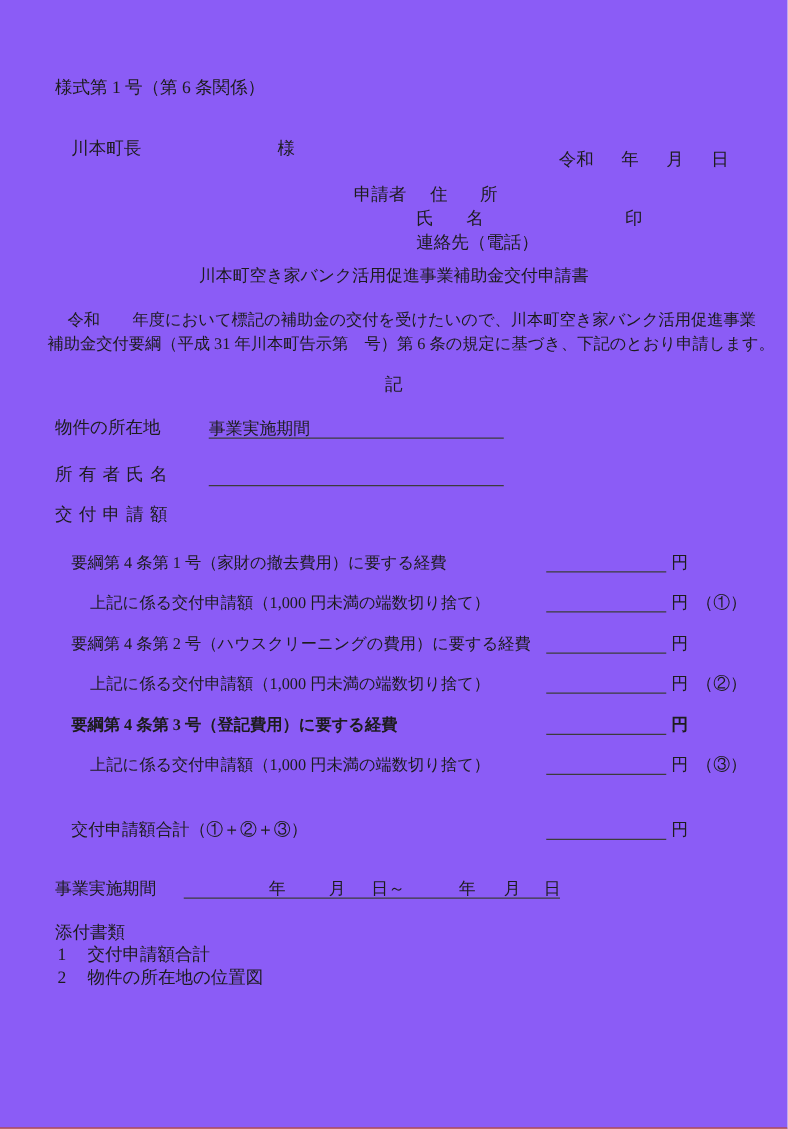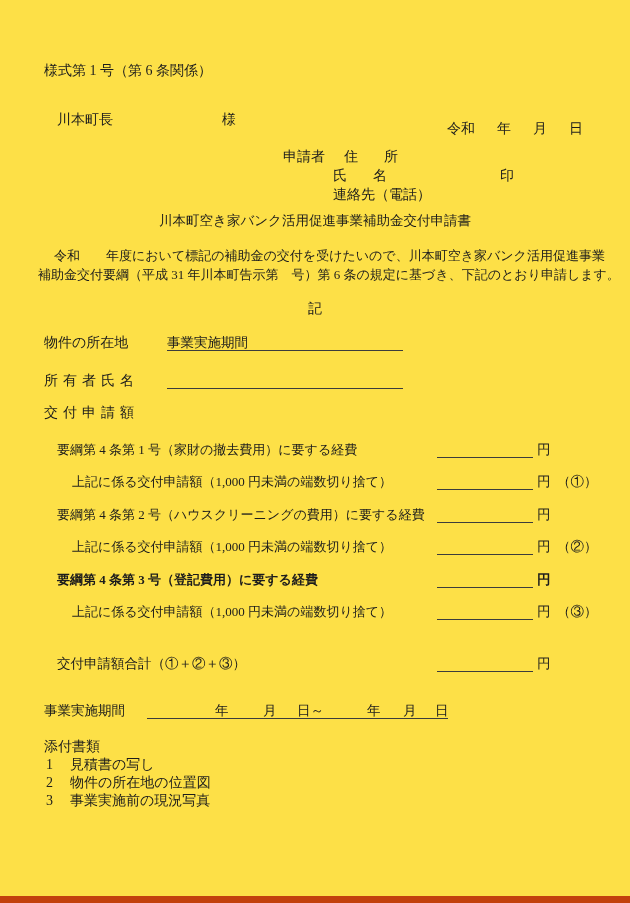--- a/index.html
+++ b/index.html
@@ -1,22 +1,22 @@
 <!DOCTYPE html>
 <html><head>
 <meta charset="utf-8">
 <style>
   * { margin:0; padding:0; box-sizing:border-box; }
   html,body { background:#e8e8e8; }
   .page {
     position:relative;
     width:630px; height:903px;
     margin:0 auto;
-    background:#fde047;
-    border-bottom:7px solid #c2410c;
+    background:#8b5cf6;
+    border-bottom:1px solid #c2410c;
     font-family:"Liberation Serif","DejaVu Serif",serif;
     font-size:14px;
     color:#1c1c1c;
     overflow:hidden;
   }
   .abs { position:absolute; white-space:nowrap; line-height:17px; }
   .ls5 { letter-spacing:5px; }
   .ls6 { letter-spacing:6px; }
   .center { left:0; right:0; text-align:center; white-space:nowrap; }
   .small { font-size:13px; }
@@ -125,22 +125,19 @@
       <span class="period-part" style="left:116px;">月</span>
       <span class="period-part" style="left:150px;">日～</span>
       <span class="period-part" style="left:220px;">年</span>
       <span class="period-part" style="left:256px;">月</span>
       <span class="period-part" style="left:288px;">日</span>
     </span>
   </div>
 
   <div class="abs" style="left:44px; top:738px;">添付書類</div>
   <div class="abs att-item" style="left:46px; top:756px;">
-    <span class="att-no">1</span><span>見積書の写し</span>
+    <span class="att-no">1</span><span>交付申請額合計</span>
   </div>
   <div class="abs att-item" style="left:46px; top:774px;">
     <span class="att-no">2</span><span>物件の所在地の位置図</span>
-  </div>
-  <div class="abs att-item" style="left:46px; top:792px;">
-    <span class="att-no">3</span><span>事業実施前の現況写真</span>
   </div>
 
 </div>
 
 </body></html>

